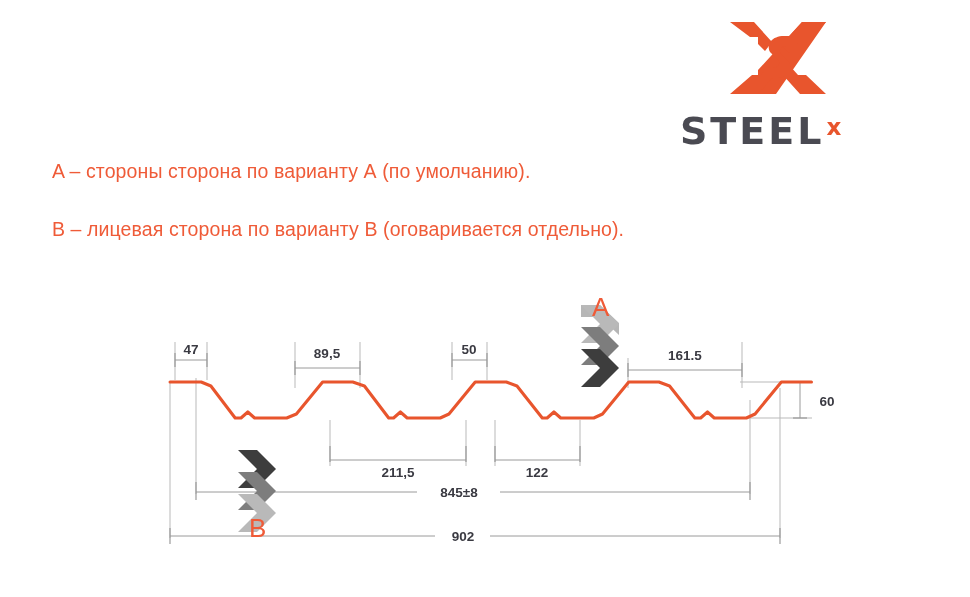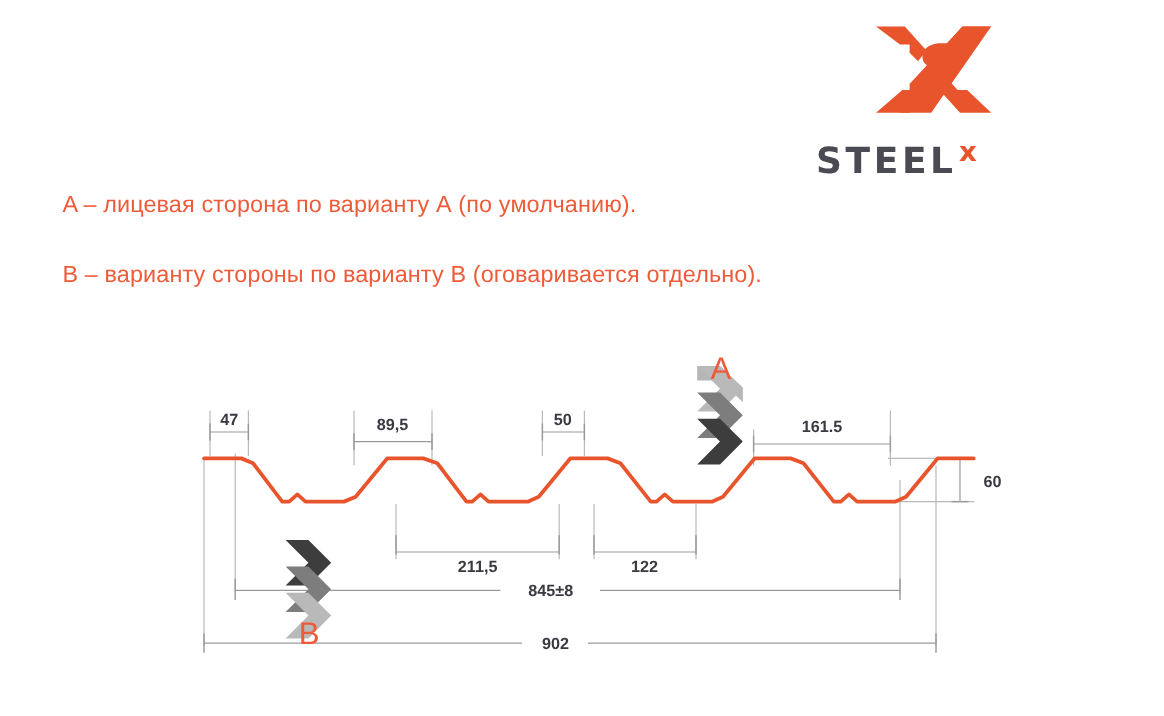--- a/index.html
+++ b/index.html
@@ -33,21 +33,21 @@
     position: absolute;
     left: 0px; top: 88px;
     width: 210px; height: 44px;
     display: flex;
     align-items: flex-end;
     justify-content: flex-start;
   }
   .logo-steel {
     font-family: "DejaVu Sans", sans-serif;
     font-weight: bold;
-    font-size: 30px;
+    font-size: 38px;
     letter-spacing: 3px;
     color: #4a4a52;
     line-height: 1;
   }
   .logo-x {
     font-family: "DejaVu Sans", sans-serif;
     font-weight: bold;
     font-size: 23px;
     color: #e8552d;
     line-height: 1;
@@ -110,22 +110,22 @@
 
         <path d="M56,18 C44,18 38,26 42,34 L50,42 C53,45 50,50 45,50 L36,50 L36,60 L48,60 C60,60 66,52 61,44 L53,36 C50,33 53,28 58,28 L68,28 L68,18 Z" fill="#E8552D"></path>
       </svg>
     </div>
     <div class="logo-word">
       <span class="logo-steel">STEEL</span>
       <span class="logo-x">x</span>
     </div>
   </div>
 
-  <div class="legend legend-a">A – лицевая сторона по варианту А (по умолчанию).</div>
-  <div class="legend legend-b">B – варианту стороны по варианту B (оговаривается отдельно).</div>
+  <div class="legend legend-a">A – стороны сторона по варианту А (по умолчанию).</div>
+  <div class="legend legend-b">B – лицевая сторона по варианту B (оговаривается отдельно).</div>
 
   <div class="drawing">
     <svg width="970" height="300" viewBox="0 0 970 300">
 
       <defs>
         <g id="chev-down">
           <polygon points="0,0 20,0 36,16 36,26 20,10 0,10"></polygon>
           <polygon points="36,16 36,26 20,42 0,42 0,32 20,32" opacity="0"></polygon>
         </g>
       </defs>

